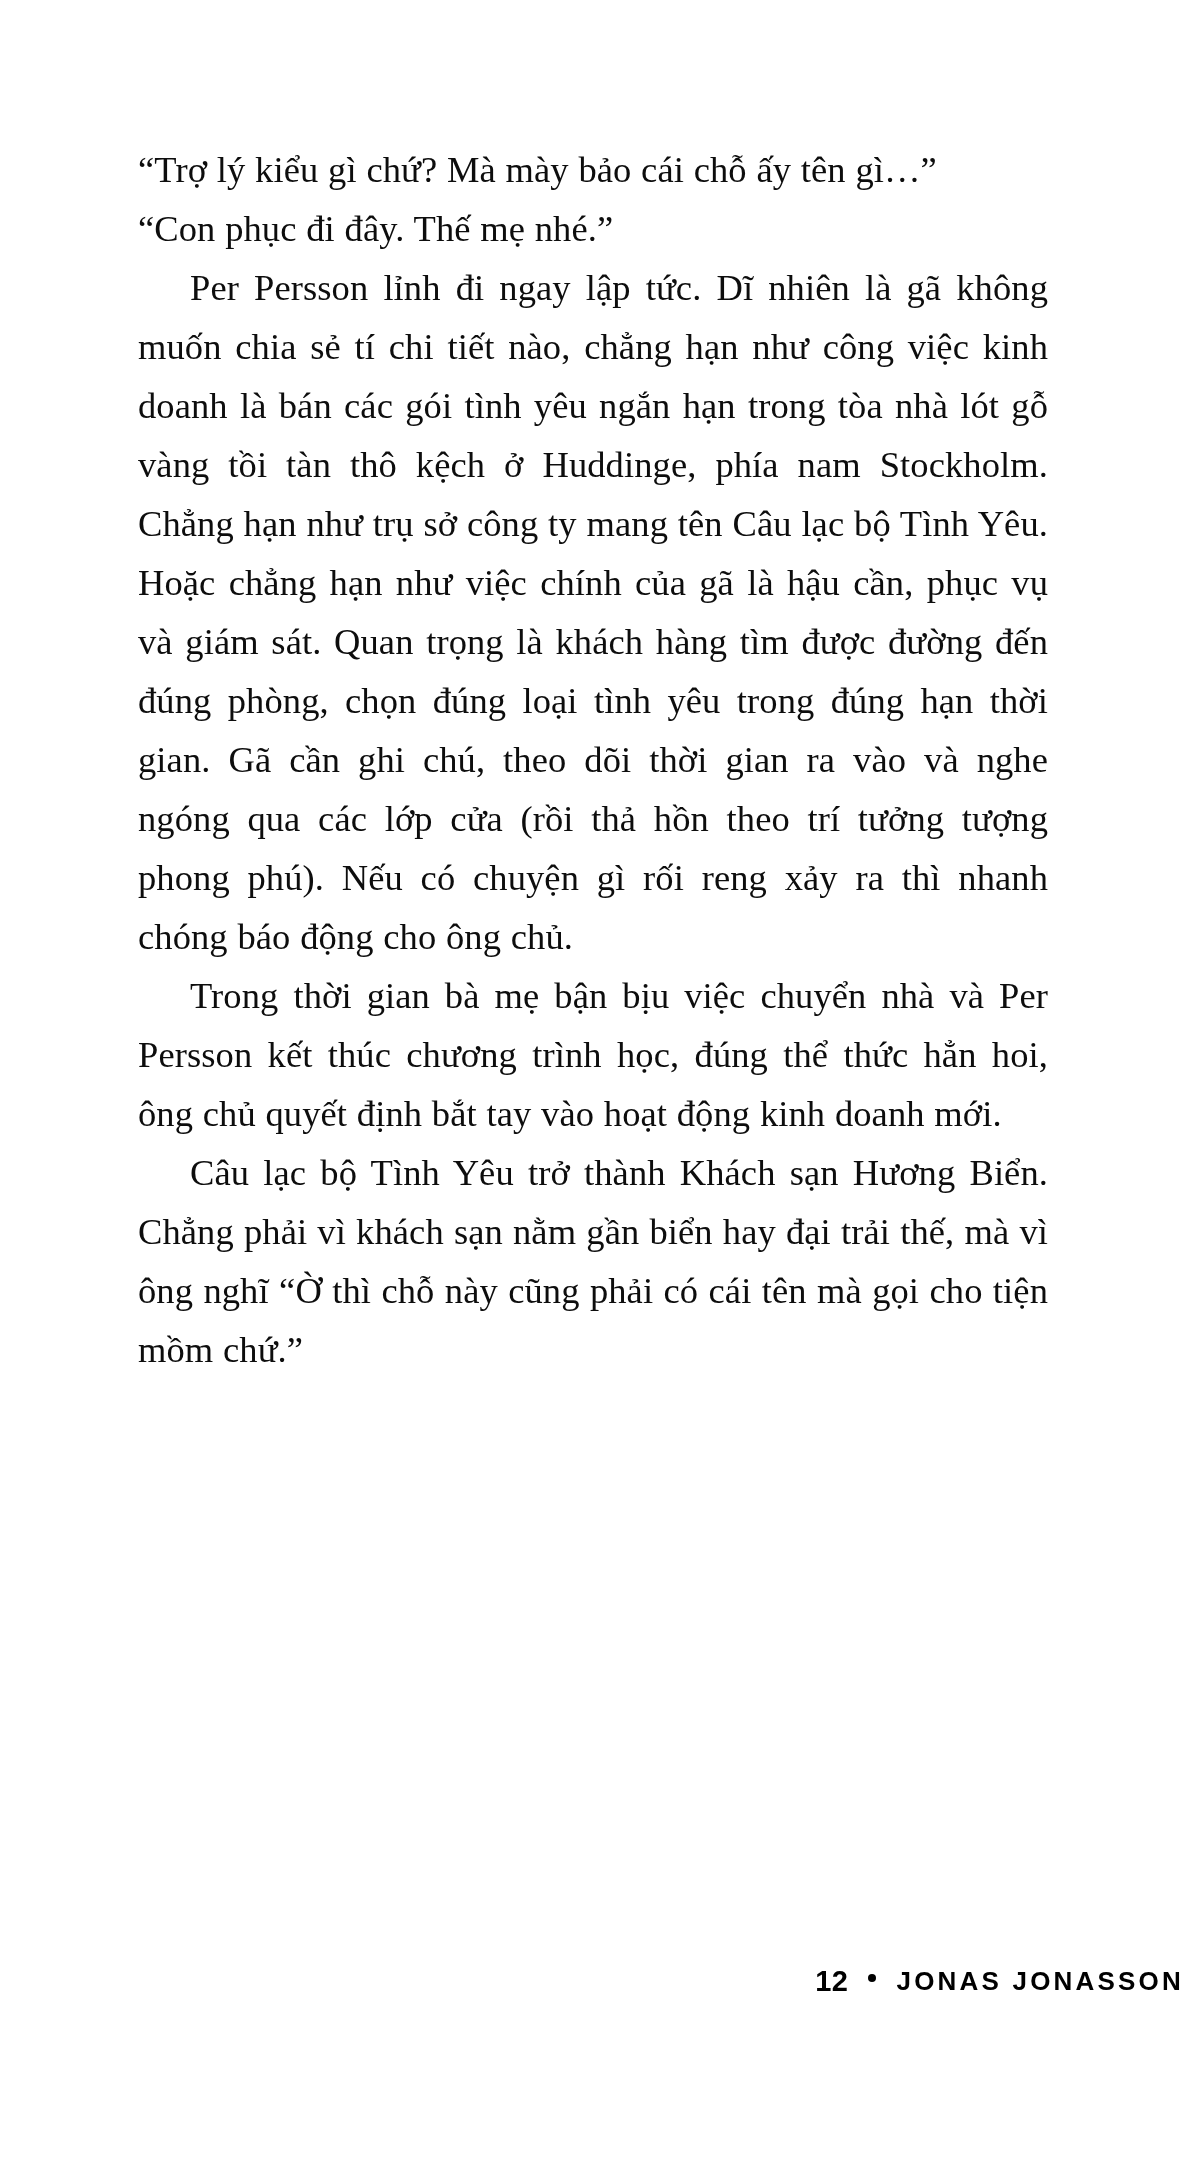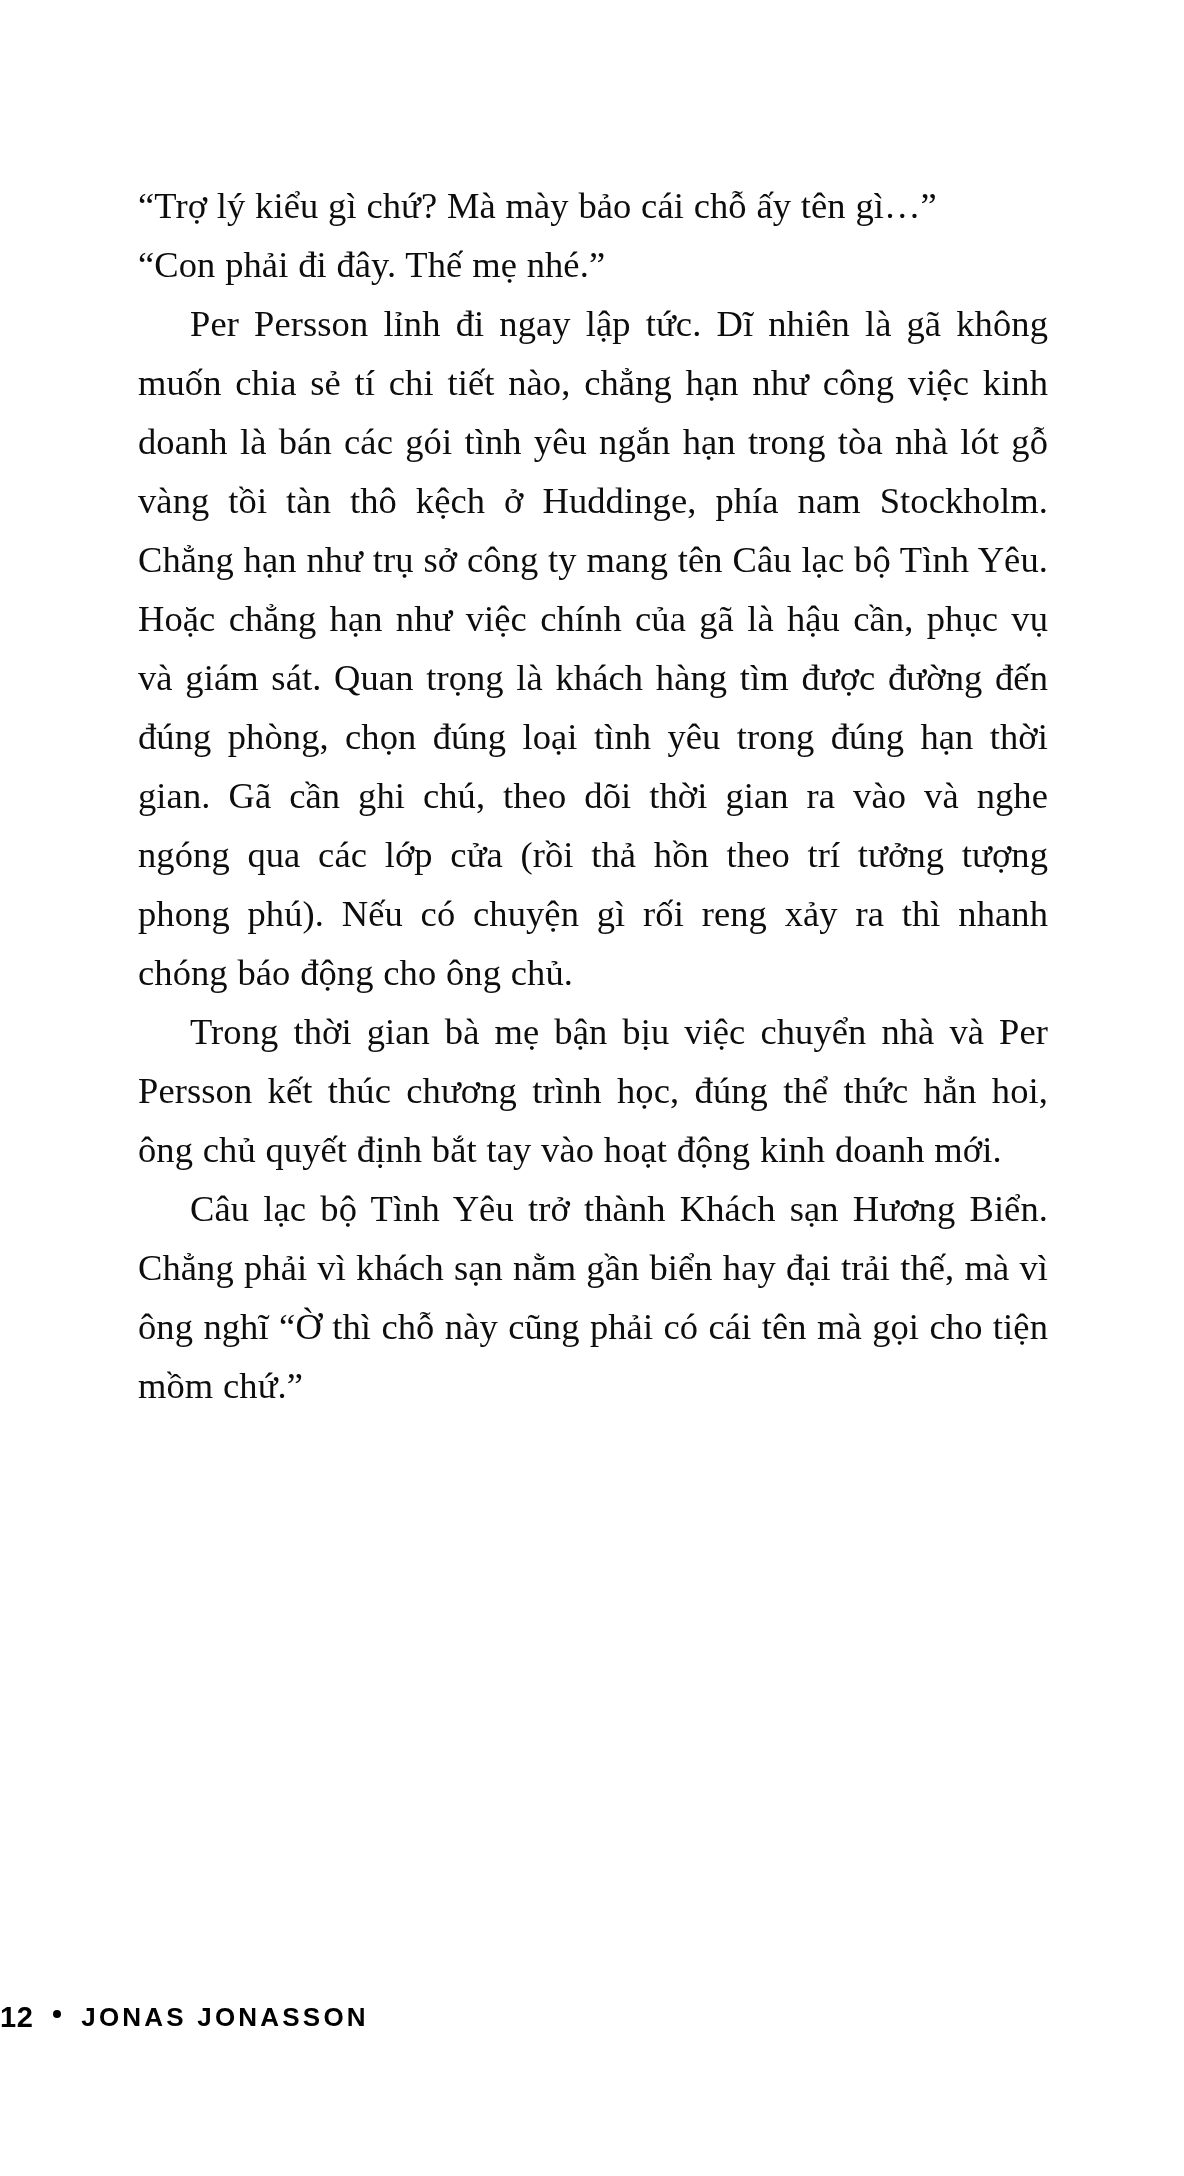--- a/index.html
+++ b/index.html
@@ -14,21 +14,20 @@
     font-family: "Liberation Serif", serif;
     color: #111111;
     overflow: hidden;
   }
   .page {
     position: absolute;
     left: 0; top: 0;
     width: 1184px;
     height: 1976px;
     background: #ffffff;
-    margin-top: 36px;
   }
   .text-block {
     position: absolute;
     left: 138px;
     top: 140px;
     width: 910px;
   }
   .para {
     margin: 0;
     font-size: 36.5px;
@@ -43,21 +42,21 @@
     text-indent: 52px;
   }
   .para.noindent {
     text-indent: 0;
   }
   .footer {
     position: absolute;
     left: 0;
     top: 1965px;
     width: 1184px;
-    text-align: left;
+    text-align: right;
   }
   .folio {
     display: inline-block;
     font-family: "Liberation Sans", sans-serif;
     font-weight: bold;
     font-size: 29px;
     letter-spacing: 0.5px;
     color: #000000;
     vertical-align: middle;
   }
@@ -80,21 +79,21 @@
     vertical-align: middle;
   }
 </style>
 </head>
 <body>
 
 <div class="page">
 
   <div class="text-block">
     <p class="para noindent">“Trợ lý kiểu gì chứ? Mà mày bảo cái chỗ ấy tên gì…”</p>
-    <p class="para noindent">“Con phải đi đây. Thế mẹ nhé.”</p>
+    <p class="para noindent">“Con phục đi đây. Thế mẹ nhé.”</p>
     <p class="para indent">Per Persson lỉnh đi ngay lập tức. Dĩ nhiên là gã không muốn chia sẻ tí chi tiết nào, chẳng hạn như công việc kinh doanh là bán các gói tình yêu ngắn hạn trong tòa nhà lót gỗ vàng tồi tàn thô kệch ở Huddinge, phía nam Stockholm. Chẳng hạn như trụ sở công ty mang tên Câu lạc bộ Tình Yêu. Hoặc chẳng hạn như việc chính của gã là hậu cần, phục vụ và giám sát. Quan trọng là khách hàng tìm được đường đến đúng phòng, chọn đúng loại tình yêu trong đúng hạn thời gian. Gã cần ghi chú, theo dõi thời gian ra vào và nghe ngóng qua các lớp cửa (rồi thả hồn theo trí tưởng tượng phong phú). Nếu có chuyện gì rối reng xảy ra thì nhanh chóng báo động cho ông chủ.</p>
     <p class="para indent">Trong thời gian bà mẹ bận bịu việc chuyển nhà và Per Persson kết thúc chương trình học, đúng thể thức hẳn hoi, ông chủ quyết định bắt tay vào hoạt động kinh doanh mới.</p>
     <p class="para indent">Câu lạc bộ Tình Yêu trở thành Khách sạn Hương Biển. Chẳng phải vì khách sạn nằm gần biển hay đại trải thế, mà vì ông nghĩ “Ờ thì chỗ này cũng phải có cái tên mà gọi cho tiện mồm chứ.”</p>
   </div>
 
   <div class="footer">
     <span class="folio">12</span>
     <span class="folio-dot"></span>
     <span class="author">JONAS JONASSON</span>
   </div>

